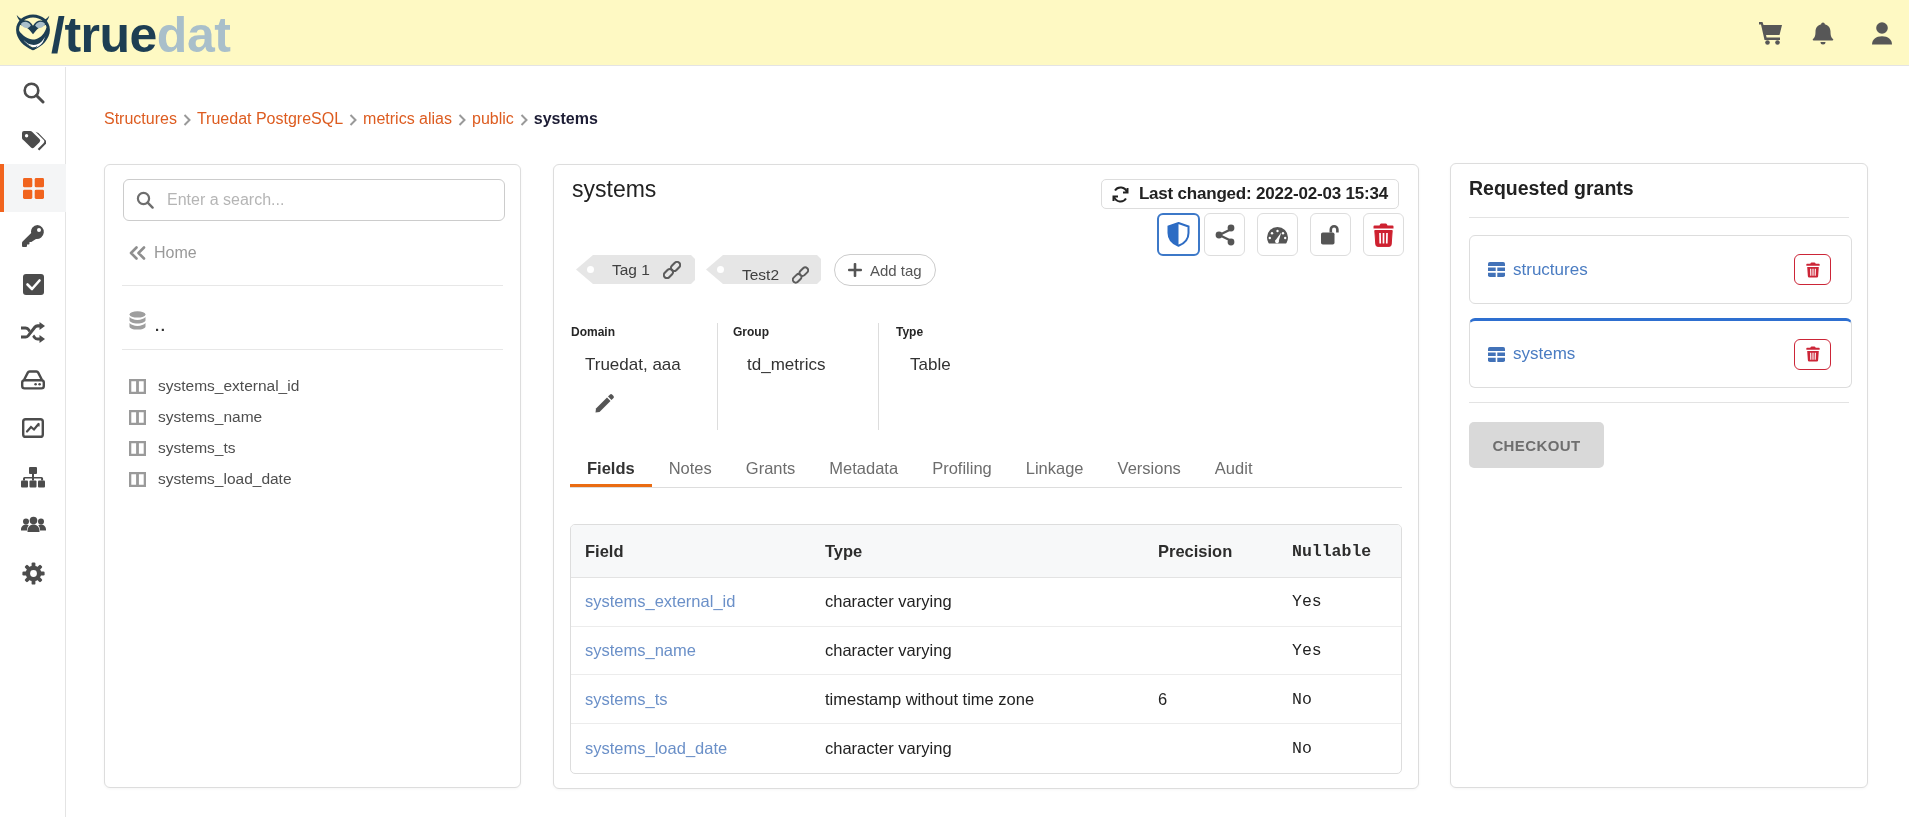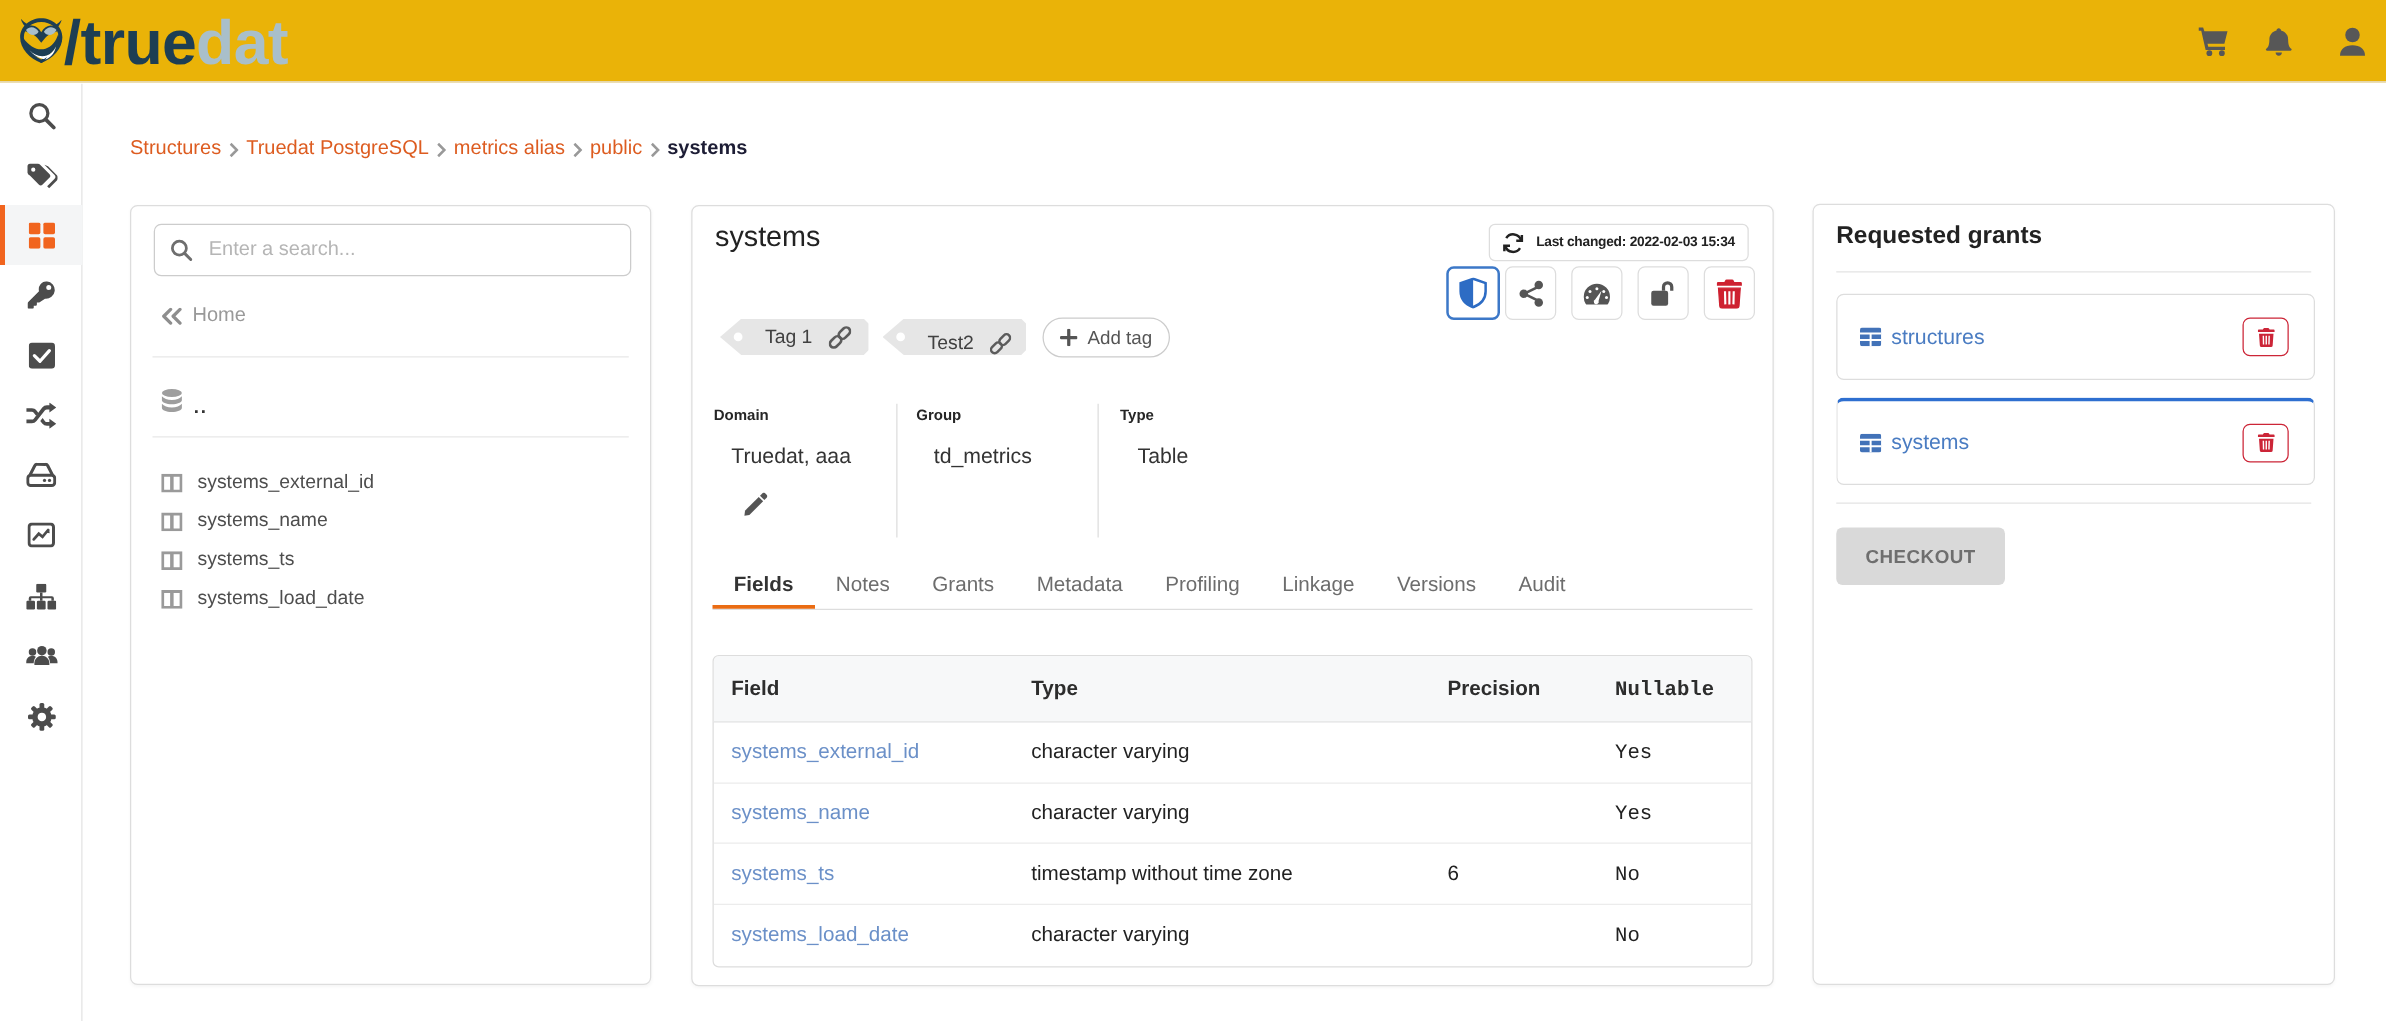--- a/index.html
+++ b/index.html
@@ -1,18 +1,18 @@
 <!DOCTYPE html>
 <html><head>
 <meta charset="utf-8">
 <style>
 * { margin:0; padding:0; box-sizing:border-box; }
 html,body { width:1909px; height:817px; background:#fff; font-family:"Liberation Sans", sans-serif; color:#333; overflow:hidden; position:relative; }
 .abs { position:absolute; }
-#header { position:absolute; left:0; top:0; width:1909px; height:66px; background:#eab308; border-bottom:1px solid #e4e4e4; z-index:5; }
+#header { position:absolute; left:0; top:0; width:1909px; height:66px; background:#fef9c3; border-bottom:1px solid #e4e4e4; z-index:5; }
 .hicon { position:absolute; top:21px; }
 #sidebar { position:absolute; left:0; top:67px; width:66px; bottom:0; background:#fff; border-right:1px solid #e4e4e4; }
 .sideitem { position:absolute; left:0; width:66px; height:48px; display:flex; align-items:center; justify-content:center; }
 .sideitem.active { border-left:4px solid #f1641e; padding-right:4px; background:#f4f5f6; }
 .card { position:absolute; background:#fff; border:1px solid #ddd; border-radius:6px; box-shadow:0 1px 3px rgba(0,0,0,0.04); }
 #crumbs { position:absolute; left:104px; top:110px; font-size:16px; color:#999; display:flex; align-items:center; }
 #crumbs a { color:#dd5c20; text-decoration:none; }
 #crumbs .sep { margin:0 6px; display:inline-flex; margin-top:2px; }
 #crumbs b { color:#1d1d35; font-weight:bold; }
 
@@ -22,21 +22,21 @@
 #homerow { position:absolute; left:24px; top:77px; height:22px; display:flex; align-items:center; color:#999; font-size:16px; }
 #homerow svg { margin-right:8px; }
 .lsep { position:absolute; left:17px; right:17px; height:1px; background:#e7e7e7; }
 #dotrow { position:absolute; left:24px; top:144px; height:24px; display:flex; align-items:center; }
 #dotrow .dots { color:#333; font-size:15px; font-weight:bold; margin-left:9px; margin-top:8px; letter-spacing:1.5px; }
 .fieldrow { position:absolute; left:24px; height:22px; display:flex; align-items:center; color:#4e4e4e; font-size:15.5px; }
 .fieldrow svg { margin-right:12px; }
 
 #centercard { left:553px; top:164px; width:866px; height:625px; }
 #title { position:absolute; left:18px; top:11px; font-size:23px; color:#222; }
-#lastbtn { position:absolute; right:19px; top:14px; height:30px; border:1px solid #ddd; border-radius:5px; display:flex; align-items:center; padding:0 10px; font-size:11px; letter-spacing:-0.2px; font-weight:bold; color:#222; }
+#lastbtn { position:absolute; right:19px; top:14px; height:30px; border:1px solid #ddd; border-radius:5px; display:flex; align-items:center; padding:0 10px; font-size:17px; letter-spacing:-0.2px; font-weight:bold; color:#222; }
 #lastbtn svg { margin-right:10px; }
 .actbtn { position:absolute; top:48px; width:41px; height:43px; border:1px solid #ddd; border-radius:6px; display:flex; align-items:center; justify-content:center; background:#fff; }
 .actbtn.act { border:2px solid #3c78c8; width:43px; }
 .tag { position:absolute; top:90px; height:29px; background:#e6e6e6; display:flex; align-items:center; padding:0 12px 0 36px; font-size:15.5px; color:#414141; clip-path:polygon(17px 0, calc(100% - 4px) 0, 100% 4px, 100% calc(100% - 4px), calc(100% - 4px) 100%, 17px 100%, 0 50%); }
 .tag .hole { position:absolute; left:11px; top:50%; margin-top:-3.5px; width:7px; height:7px; border-radius:50%; background:#fff; }
 .tag svg { margin-left:13px; }
 #addtag { position:absolute; left:280px; top:89px; height:32px; border:1px solid #ccc; border-radius:16px; display:flex; align-items:center; padding:0 13px; font-size:15px; color:#555; background:#fff; }
 #addtag svg { margin-right:8px; }
 .dcol { position:absolute; top:160px; }
 .dcol .lab { font-size:12px; font-weight:bold; color:#262626; }

